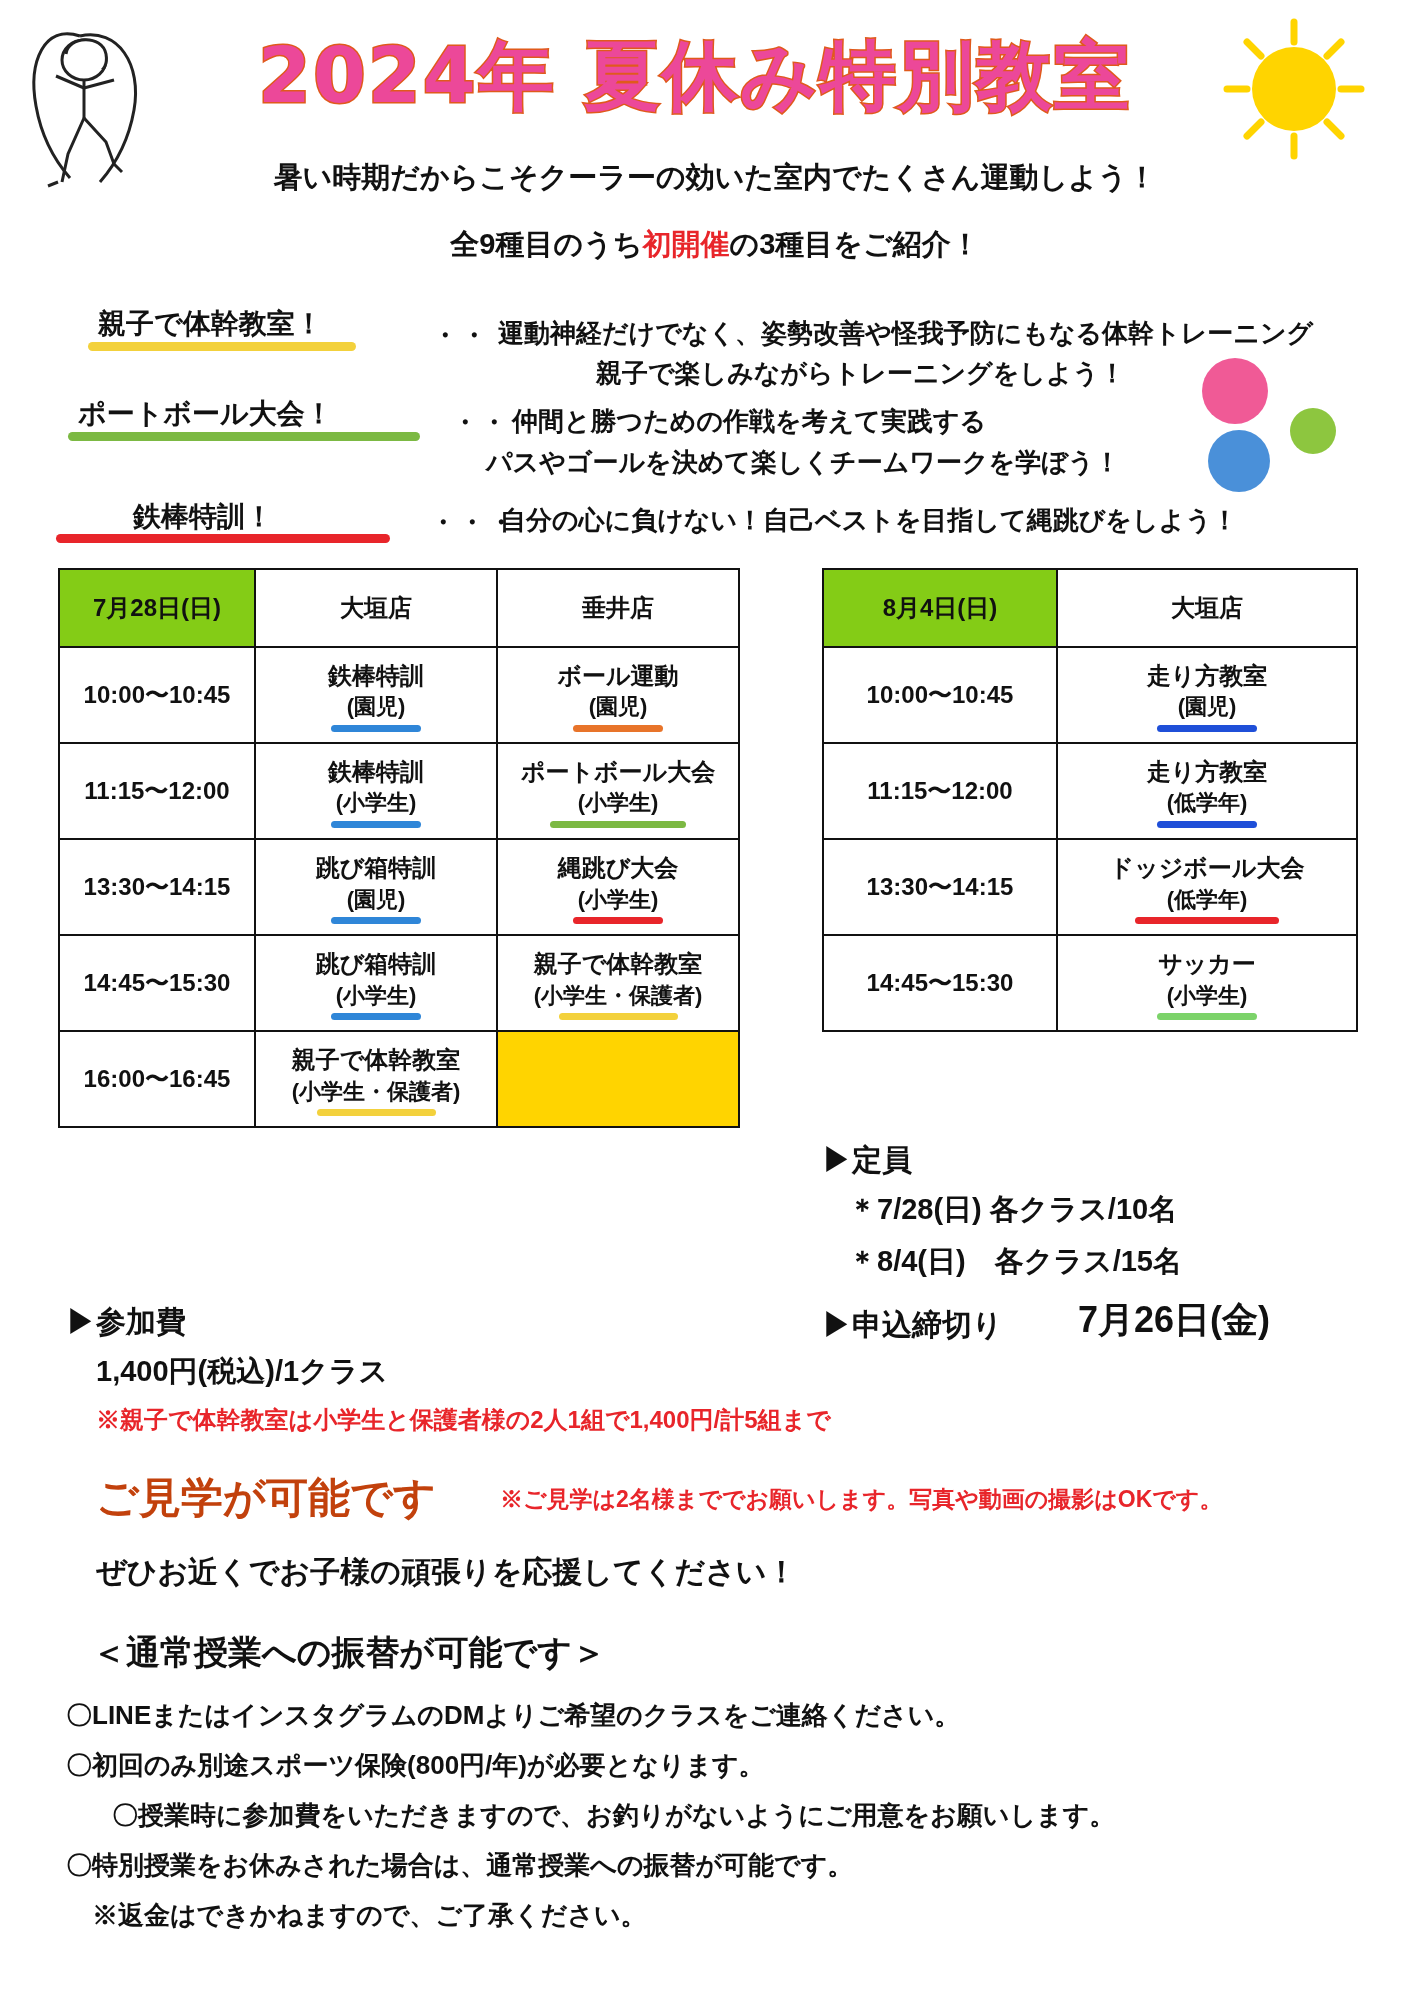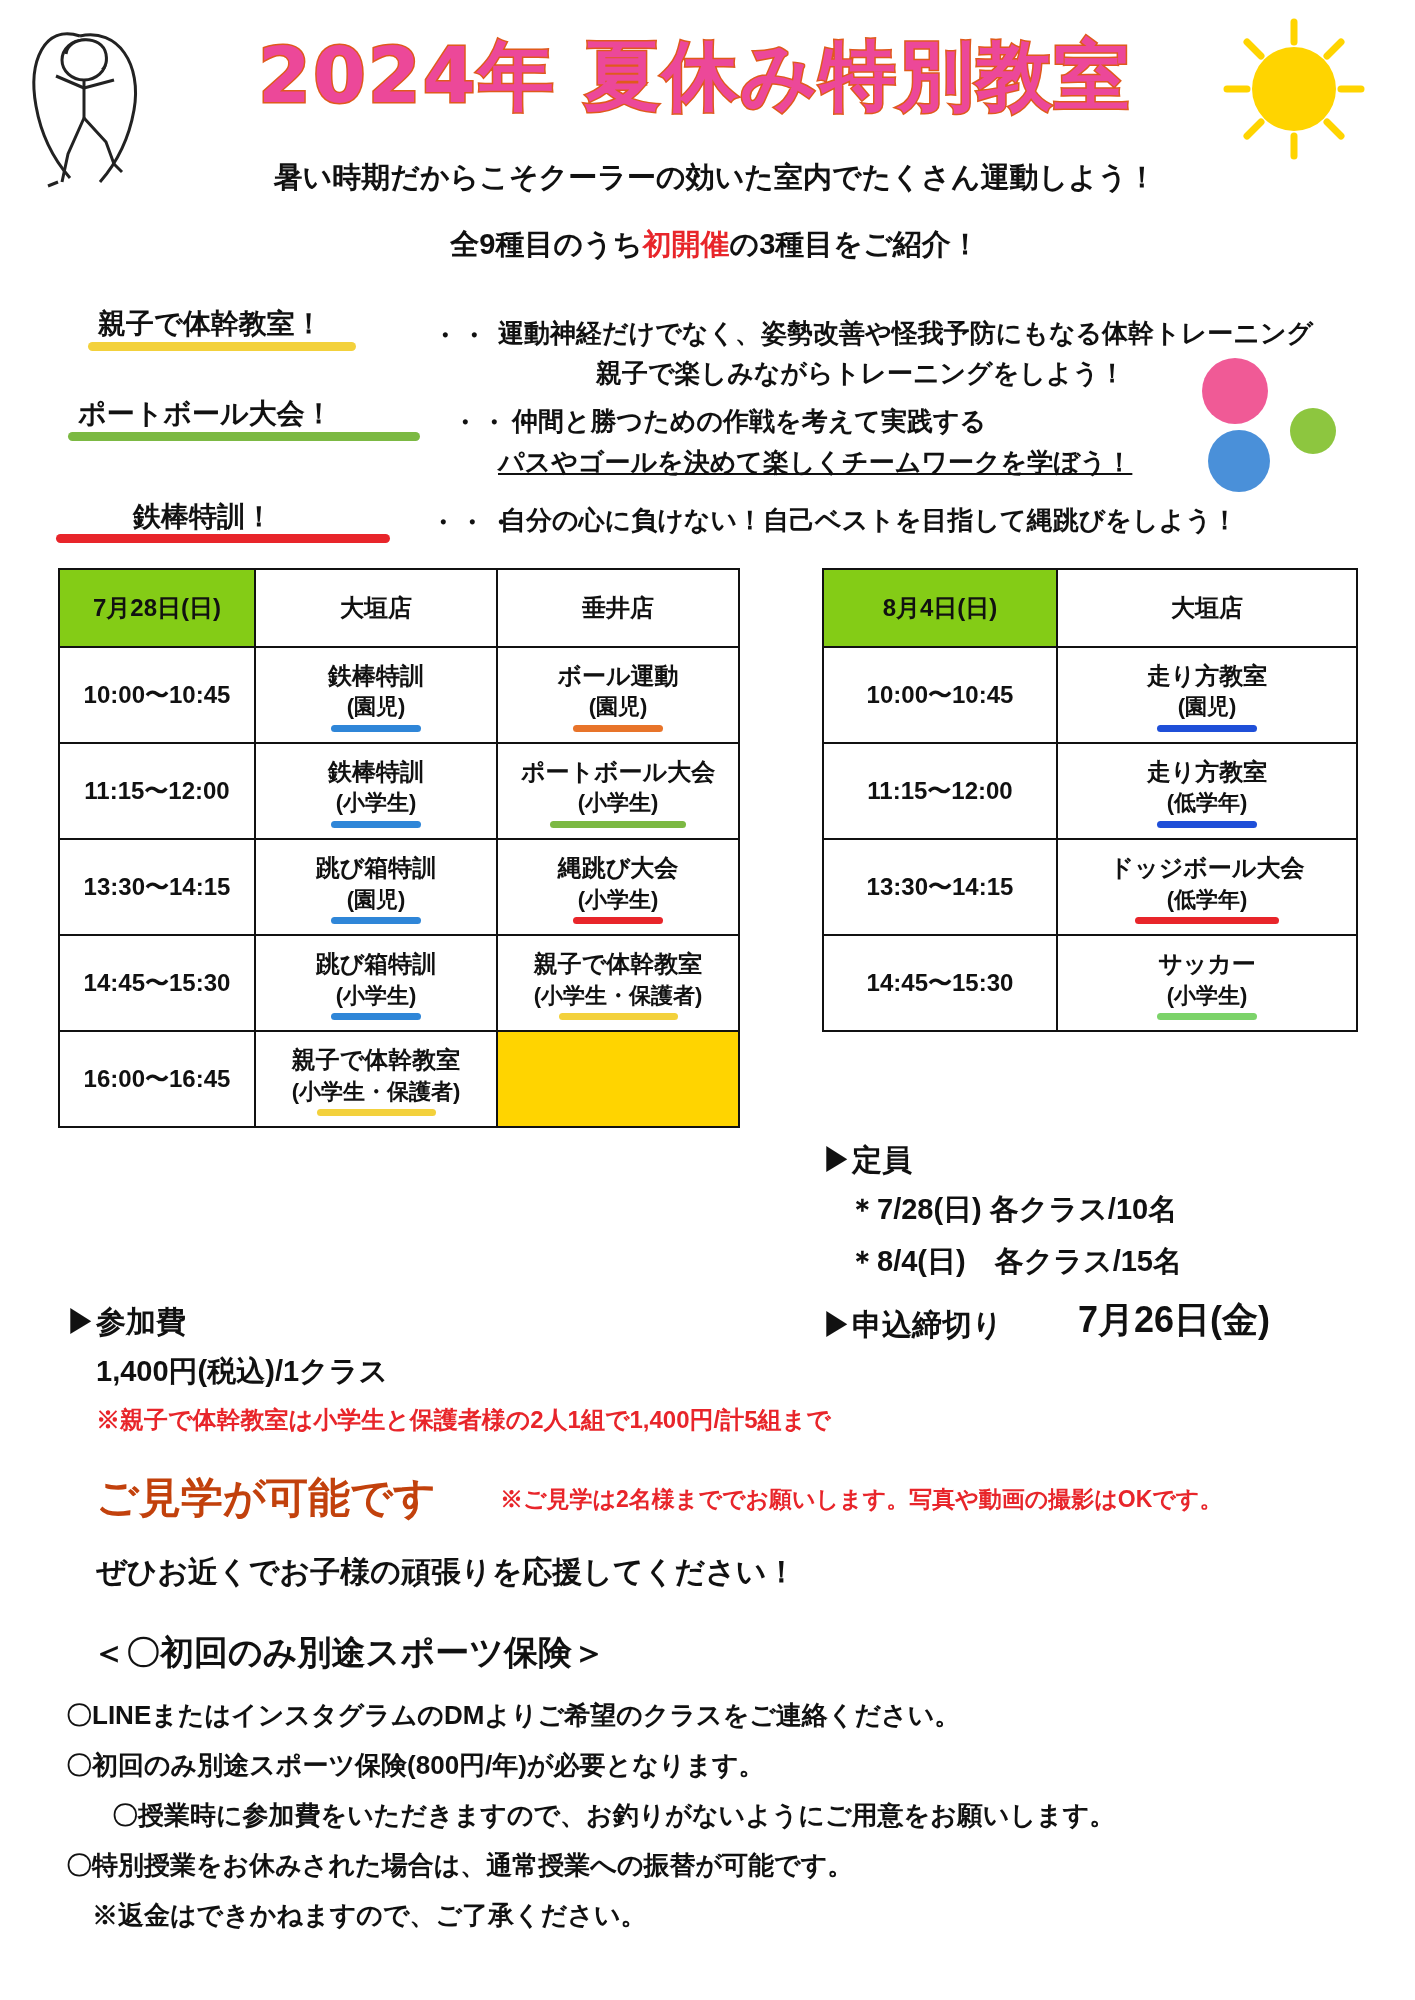--- a/index.html
+++ b/index.html
@@ -225,21 +225,21 @@
 <div class="intro-name" style="top:305px; left:98px;">親子で体幹教室！</div>
 <div class="ul-bar" style="top:342px; left:88px; width:268px; background:#f3d13c;"></div>
 <div class="intro-dots" style="top:318px; left:432px;">・・・</div>
 <div class="intro-text" style="top:316px; left:498px;">運動神経だけでなく、姿勢改善や怪我予防にもなる体幹トレーニング</div>
 <div class="intro-text" style="top:356px; left:596px;">親子で楽しみながらトレーニングをしよう！</div>
 
 <div class="intro-name" style="top:395px; left:78px;">ポートボール大会！</div>
 <div class="ul-bar" style="top:432px; left:68px; width:352px; background:#7cb943;"></div>
 <div class="intro-dots" style="top:405px; left:452px;">・・・</div>
 <div class="intro-text" style="top:404px; left:512px;">仲間と勝つための作戦を考えて実践する</div>
-<div class="intro-text" style="top:445px; left:498px;text-decoration:underline;">パスやゴールを決めて楽しくチームワークを学ぼう！</div>
+<div class="intro-text" style="top:445px; left:486px;">パスやゴールを決めて楽しくチームワークを学ぼう！</div>
 
 <div class="intro-name" style="top:498px; left:133px;">鉄棒特訓！</div>
 <div class="ul-bar" style="top:534px; left:56px; width:334px; background:#e8252a;"></div>
 <div class="intro-dots" style="top:505px; left:430px;">・・・</div>
 <div class="intro-text" style="top:503px; left:500px;">自分の心に負けない！自己ベストを目指して縄跳びをしよう！</div>
 
 <div class="ball" style="top:358px; left:1202px; width:66px; height:66px; background:#f05a96;"></div>
 <div class="ball" style="top:408px; left:1290px; width:46px; height:46px; background:#8dc63f;"></div>
 <div class="ball" style="top:430px; left:1208px; width:62px; height:62px; background:#4a90d9;"></div>
 
@@ -402,18 +402,18 @@
 <div class="sec-body" style="top:1352px; left:96px;">1,400円(税込)/1クラス</div>
 <div class="red-note" style="top:1404px; left:96px;">※親子で体幹教室は小学生と保護者様の2人1組で1,400円/計5組まで</div>
 
 <div class="sec" style="top:1305px; left:822px;">▶申込締切り</div>
 <div class="big-date" style="top:1296px; left:1078px;">7月26日(金)</div>
 
 <div class="big-red" style="top:1470px; left:96px;">ご見学が可能です</div>
 <div class="note-inline" style="top:1484px; left:500px;">※ご見学は2名様まででお願いします。写真や動画の撮影はOKです。</div>
 <div class="plain" style="top:1552px; left:96px;">ぜひお近くでお子様の頑張りを応援してください！</div>
 
-<div class="sub-title" style="top:1630px; left:92px;">＜〇初回のみ別途スポーツ保険＞</div>
+<div class="sub-title" style="top:1630px; left:92px;">＜通常授業への振替が可能です＞</div>
 <div class="bullet-line" style="top:1698px; left:66px;">〇LINEまたはインスタグラムのDMよりご希望のクラスをご連絡ください。</div>
 <div class="bullet-line" style="top:1748px; left:66px;">〇初回のみ別途スポーツ保険(800円/年)が必要となります。</div>
 <div class="bullet-line" style="top:1798px; left:66px;margin-left:46px;">〇授業時に参加費をいただきますので、お釣りがないようにご用意をお願いします。</div>
 <div class="bullet-line" style="top:1848px; left:66px;">〇特別授業をお休みされた場合は、通常授業への振替が可能です。</div>
 <div class="bullet-line" style="top:1898px; left:66px;">　※返金はできかねますので、ご了承ください。</div>
 
 </body></html>

